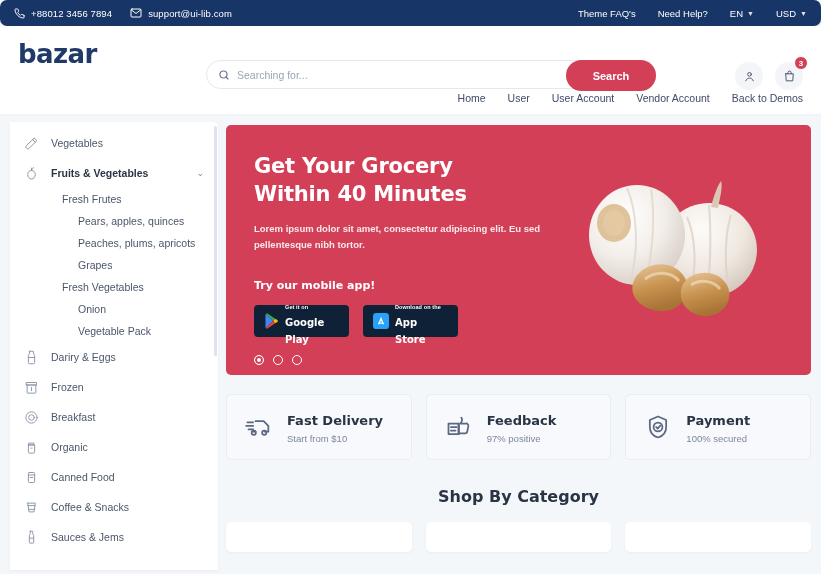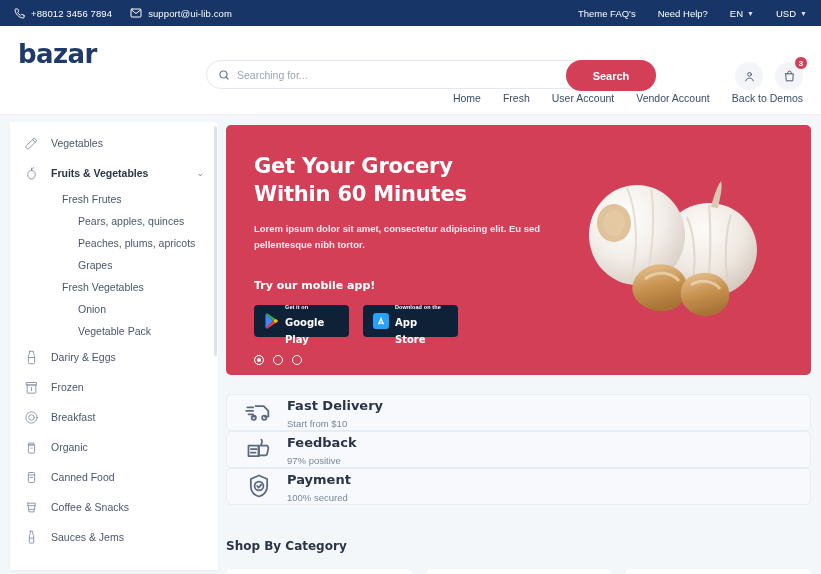--- a/index.html
+++ b/index.html
@@ -9,20 +9,21 @@
     background: #F4F7FA;
     overflow: hidden;
   }
   .page { position: relative; width: 821px; height: 574px; background: #F4F7FA; }
 
   
   .topbar {
     height: 26px; background: #173566; color: #ffffff;
     display: flex; align-items: center; padding: 0 14px;
     font-size: 9.5px;
+    border-radius: 7px;
   }
   .tb-left { display: flex; align-items: center; gap: 18px; }
   .tb-item { display: flex; align-items: center; gap: 6px; color: #fff; }
   .tb-item span.txt { font-size: 9.5px; letter-spacing: .1px; }
   .tb-right { margin-left: auto; display: flex; align-items: center; gap: 22px; }
   .tb-link { font-size: 9.5px; color: #fff; display: flex; align-items: center; gap: 4px; }
   .caret { font-size: 7px; opacity: .85; }
   .ico { display: inline-flex; align-items: center; justify-content: center; }
 
   
@@ -131,33 +132,34 @@
   .store .t1 { font-size: 5.5px; color: #fff; font-weight: bold; letter-spacing: .1px;}
   .store .t2 { font-size: 10px; color: #fff; font-weight: bold; font-family: "DejaVu Sans", sans-serif;}
   .dots { margin-top: 18px; display: flex; gap: 9px; align-items: center; }
   .dot {
     width: 10px; height: 10px; border-radius: 50%;
     border: 1.5px solid #fff; background: transparent;
   }
   .dot.on { background: #fff; box-shadow: inset 0 0 0 2px #D23F57; }
   .garlic { position: absolute; right: 22px; top: 30px; width: 230px; height: 170px; }
 
-  .features { display: flex; margin-top: 19px; flex-direction: column; }
+  .features { display: flex; gap: 14px; margin-top: 19px; }
   .fcard {
     flex: 1; background: #F7F9FC; border: 1px solid #E8EDF3; border-radius: 5px;
     height: 66px; display: flex; align-items: center; gap: 14px; padding: 0 18px;
   }
   .fcard .ft { line-height: 1.25; }
   .fcard .ft1 { font-size: 13px; font-weight: bold; color: #2B3445;
                 font-family: "DejaVu Sans", sans-serif; }
   .fcard .ft2 { font-size: 9.5px; color: #7D879C; margin-top: 3px; }
 
   .shoptitle {
-    margin-top: 34px; font-size: 12px; font-weight: bold; color: #2B3445;
+    margin-top: 27px; font-size: 16px; font-weight: bold; color: #2B3445;
     font-family: "DejaVu Sans", sans-serif;
+    text-align: center;
   }
   .catcards { display: flex; gap: 14px; margin-top: 16px; }
   .catcard {
     flex: 1; height: 30px; background: #fff; border-radius: 5px;
     box-shadow: 0 1px 3px rgba(22,40,80,.05);
   }
   svg { display: block; }
 </style>
 </head>
 <body>
@@ -232,21 +234,21 @@
               <path d="M9 7V5a3 3 0 0 1 6 0v2"></path>
           </svg>
         </span>
         <span class="badge">3</span>
       </div>
     </div>
   </div>
 
   <div class="navbar">
     <a class="navlink">Home</a>
-    <a class="navlink">Fresh</a>
+    <a class="navlink">User</a>
     <a class="navlink">User Account</a>
     <a class="navlink">Vendor Account</a>
     <a class="navlink">Back to Demos</a>
   </div>
 
   <div class="body">
 
     <div class="sidebar">
       <div class="sidepanel">
 
@@ -356,21 +358,21 @@
 
         <div class="sbar-scroll"></div>
       </div>
     </div>
 
     <div class="main">
 
       <div class="hero">
         <h1>
           <span>Get Your Grocery</span><br>
-          <span>Within 60 Minutes</span>
+          <span>Within 40 Minutes</span>
         </h1>
         <p>Lorem ipsum dolor sit amet, consectetur adipiscing elit. Eu sed pellentesque nibh tortor.</p>
         <div class="tryapp">Try our mobile app!</div>
 
         <div class="stores">
           <a class="store">
             <span>
               <svg width="15" height="16" viewBox="0 0 24 26">
                 <path d="M3 1.5 14.5 13 3 24.5c-.5-.3-.8-.9-.8-1.7V3.2c0-.8.3-1.4.8-1.7z" fill="#4285F4"></path>
                 <path d="M3 1.5 14.5 13l3.6-3.6L5.4.9C4.5.4 3.6.5 3 1.5z" fill="#34A853"></path>

